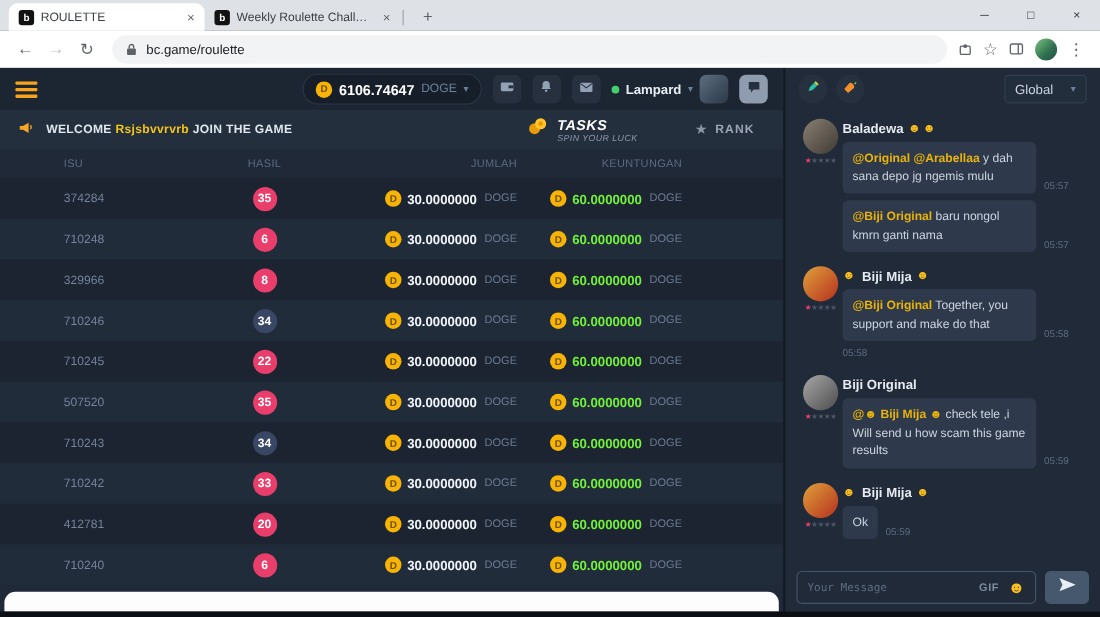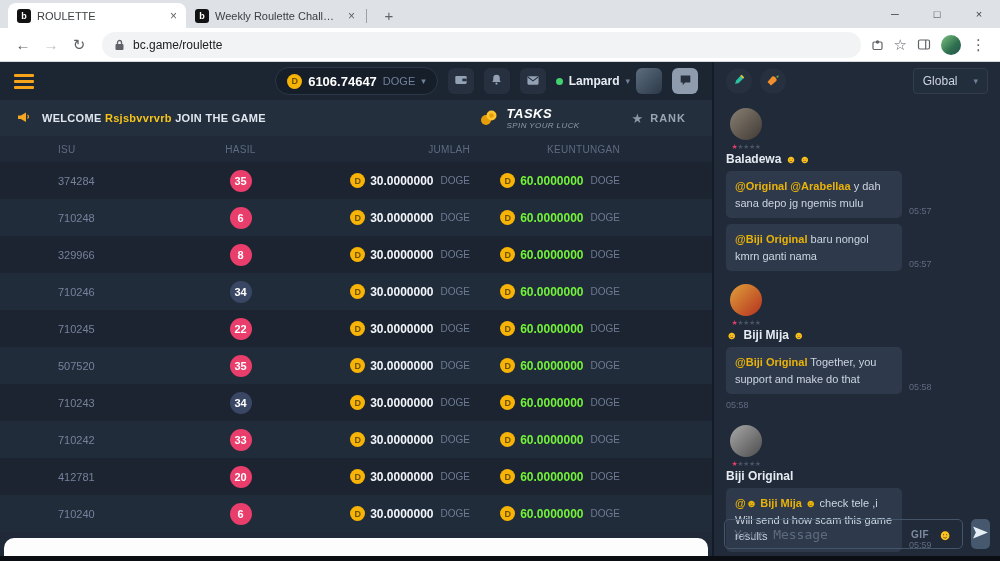--- a/index.html
+++ b/index.html
@@ -59,21 +59,21 @@
   .user-name { font-size:12px; font-weight:bold; color:#e8edf4; }
   .user-avatar { width:26px; height:26px; border-radius:6px;
     background:linear-gradient(135deg,#5d6e80,#2b3847); }
   .chat-toggle { width:26px; height:26px; border-radius:6px; background:#8e9cae;
     display:flex; align-items:center; justify-content:center; }
 
   
   .announce { height:36px; background:#242f3d; display:flex; align-items:center; padding:0 16px; gap:10px; }
   .announce-text { font-size:11px; font-weight:bold; color:#dfe6ef; letter-spacing:.3px; white-space:nowrap;text-align:center; }
   .announce-user { color:#f5c518; }
-  .tasks { display:flex; align-items:flex-end; gap:8px; }
+  .tasks { display:flex; align-items:flex-start; gap:8px; }
   .tasks-title { font-size:13px; font-weight:bold; font-style:italic; color:#fff; letter-spacing:.5px; }
   .tasks-sub { font-size:8px; font-style:italic; color:#8e99ad; letter-spacing:.4px; }
   .rank { display:flex; align-items:center; gap:6px; color:#9aa4b5; font-size:11px;
     font-weight:bold; letter-spacing:1px; margin-left:42px; margin-right:10px; }
   .rank-star { font-size:13px; color:#8d97a8; }
 
   
   .thead { height:26px; display:flex; align-items:center; font-size:10px; color:#5e6b83;
     padding-left:58px; letter-spacing:.3px; }
   .h-id { width:125px; } .h-res { width:115px; text-align:center; }
@@ -97,38 +97,38 @@
     border-radius:10px 10px 0 0; }
 
   
   .chat-header { height:38px; display:flex; align-items:center; padding:0 12px; gap:8px; }
   .circlebtn { width:26px; height:26px; border-radius:50%; background:#26303f;
     display:flex; align-items:center; justify-content:center; }
   .global-dd { margin-left:auto; height:26px; border:1px solid #323e4f; background:#232e3c;
     border-radius:4px; display:flex; align-items:center; gap:16px; padding:0 9px;
     font-size:12px; color:#cdd5e2; }
   .chat-messages { flex:1; overflow:hidden; padding:8px 8px 0 12px; display:flex; flex-direction:column; gap:13px; }
-  .chat-group { display:flex;flex-direction:column; }
+  .chat-group { display:flex; }
   .avatar-col { width:40px; min-width:40px; display:flex; flex-direction:column; align-items:center; gap:3px; }
   .avatar { width:32px; height:32px; border-radius:50%; }
   .stars { font-size:7px; letter-spacing:-.5px; line-height:1; }
   .star-red { color:#e93e6b; } .stars-gray { color:#4a5568; }
   .group-body { flex:1; display:flex; flex-direction:column; gap:5px; padding-top:2px; }
   .uname-row { display:flex; align-items:center; gap:4px; font-size:12px; font-weight:bold; color:#e6ebf2; }
   .uemoji { color:#ffc21c; font-size:11px; letter-spacing:2px; }
   .msg-row { display:flex; align-items:flex-end; gap:7px; }
   .bubble { background:#2e3a4b; border-radius:5px; padding:7px 9px; font-size:11px; line-height:1.5;
     color:#ccd4e0; max-width:176px; }
   .mention { color:#eab308; font-weight:bold; }
   .mtime { font-size:9px; color:#5e6b80; padding-bottom:2px; white-space:nowrap; }
   .chat-input-row { position:absolute; left:10px; right:10px; bottom:12px; display:flex; gap:8px; align-items:center; }
   .msg-input-box { flex:1; height:30px; border:1px solid #44546a; border-radius:5px; display:flex;
     align-items:center; padding:0 9px; gap:8px; background:transparent; }
   .msg-input { flex:1; min-width:0; background:transparent; border:none; outline:none;
-    font-family:"DejaVu Sans Mono",monospace; font-size:13px; color:#cdd5e2; }
+    font-family:"DejaVu Sans Mono",monospace; font-size:10px; color:#cdd5e2; }
   .msg-input::placeholder { color:#5d6b80; }
   .gif { font-size:10px; font-weight:bold; color:#7e8ba0; letter-spacing:.5px; }
   .emoji-btn { color:#ffc21c; font-size:15px; line-height:1; }
   .send-btn { width:40px; height:30px; border-radius:5px; background:#46586d; display:flex;
     align-items:center; justify-content:center; }
 </style>
 </head>
 <body>
 
 <div class="stage">

